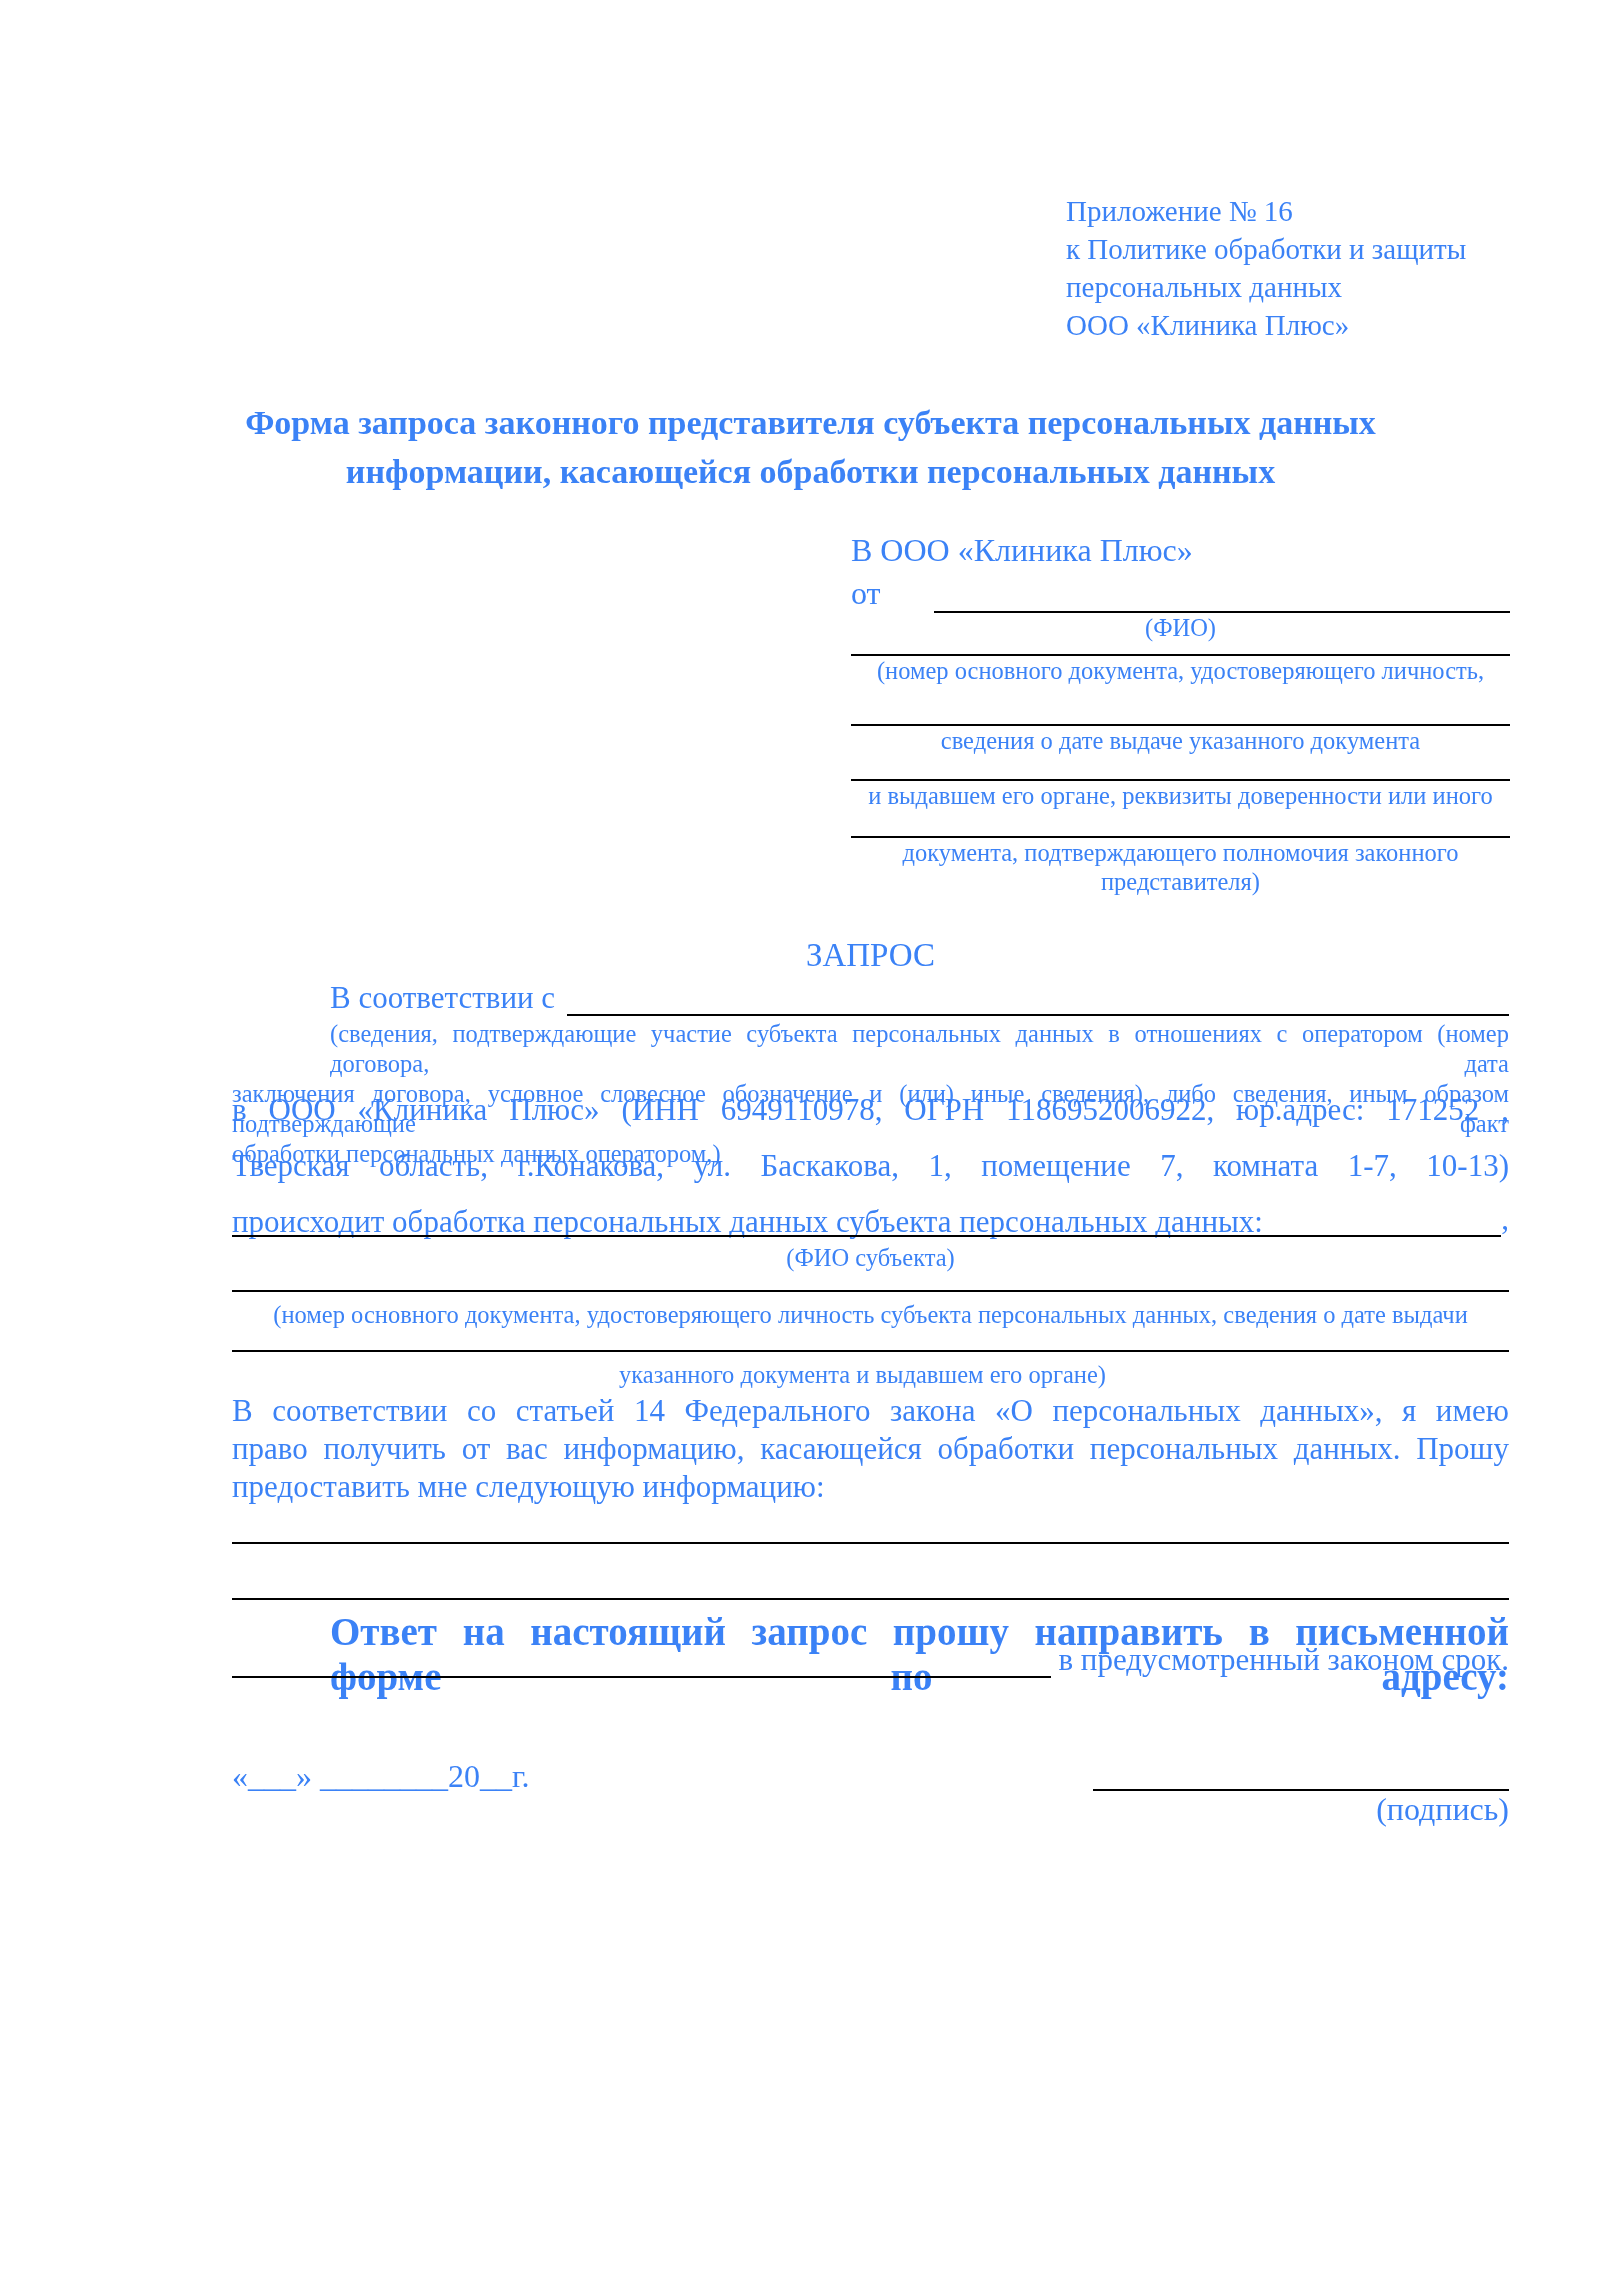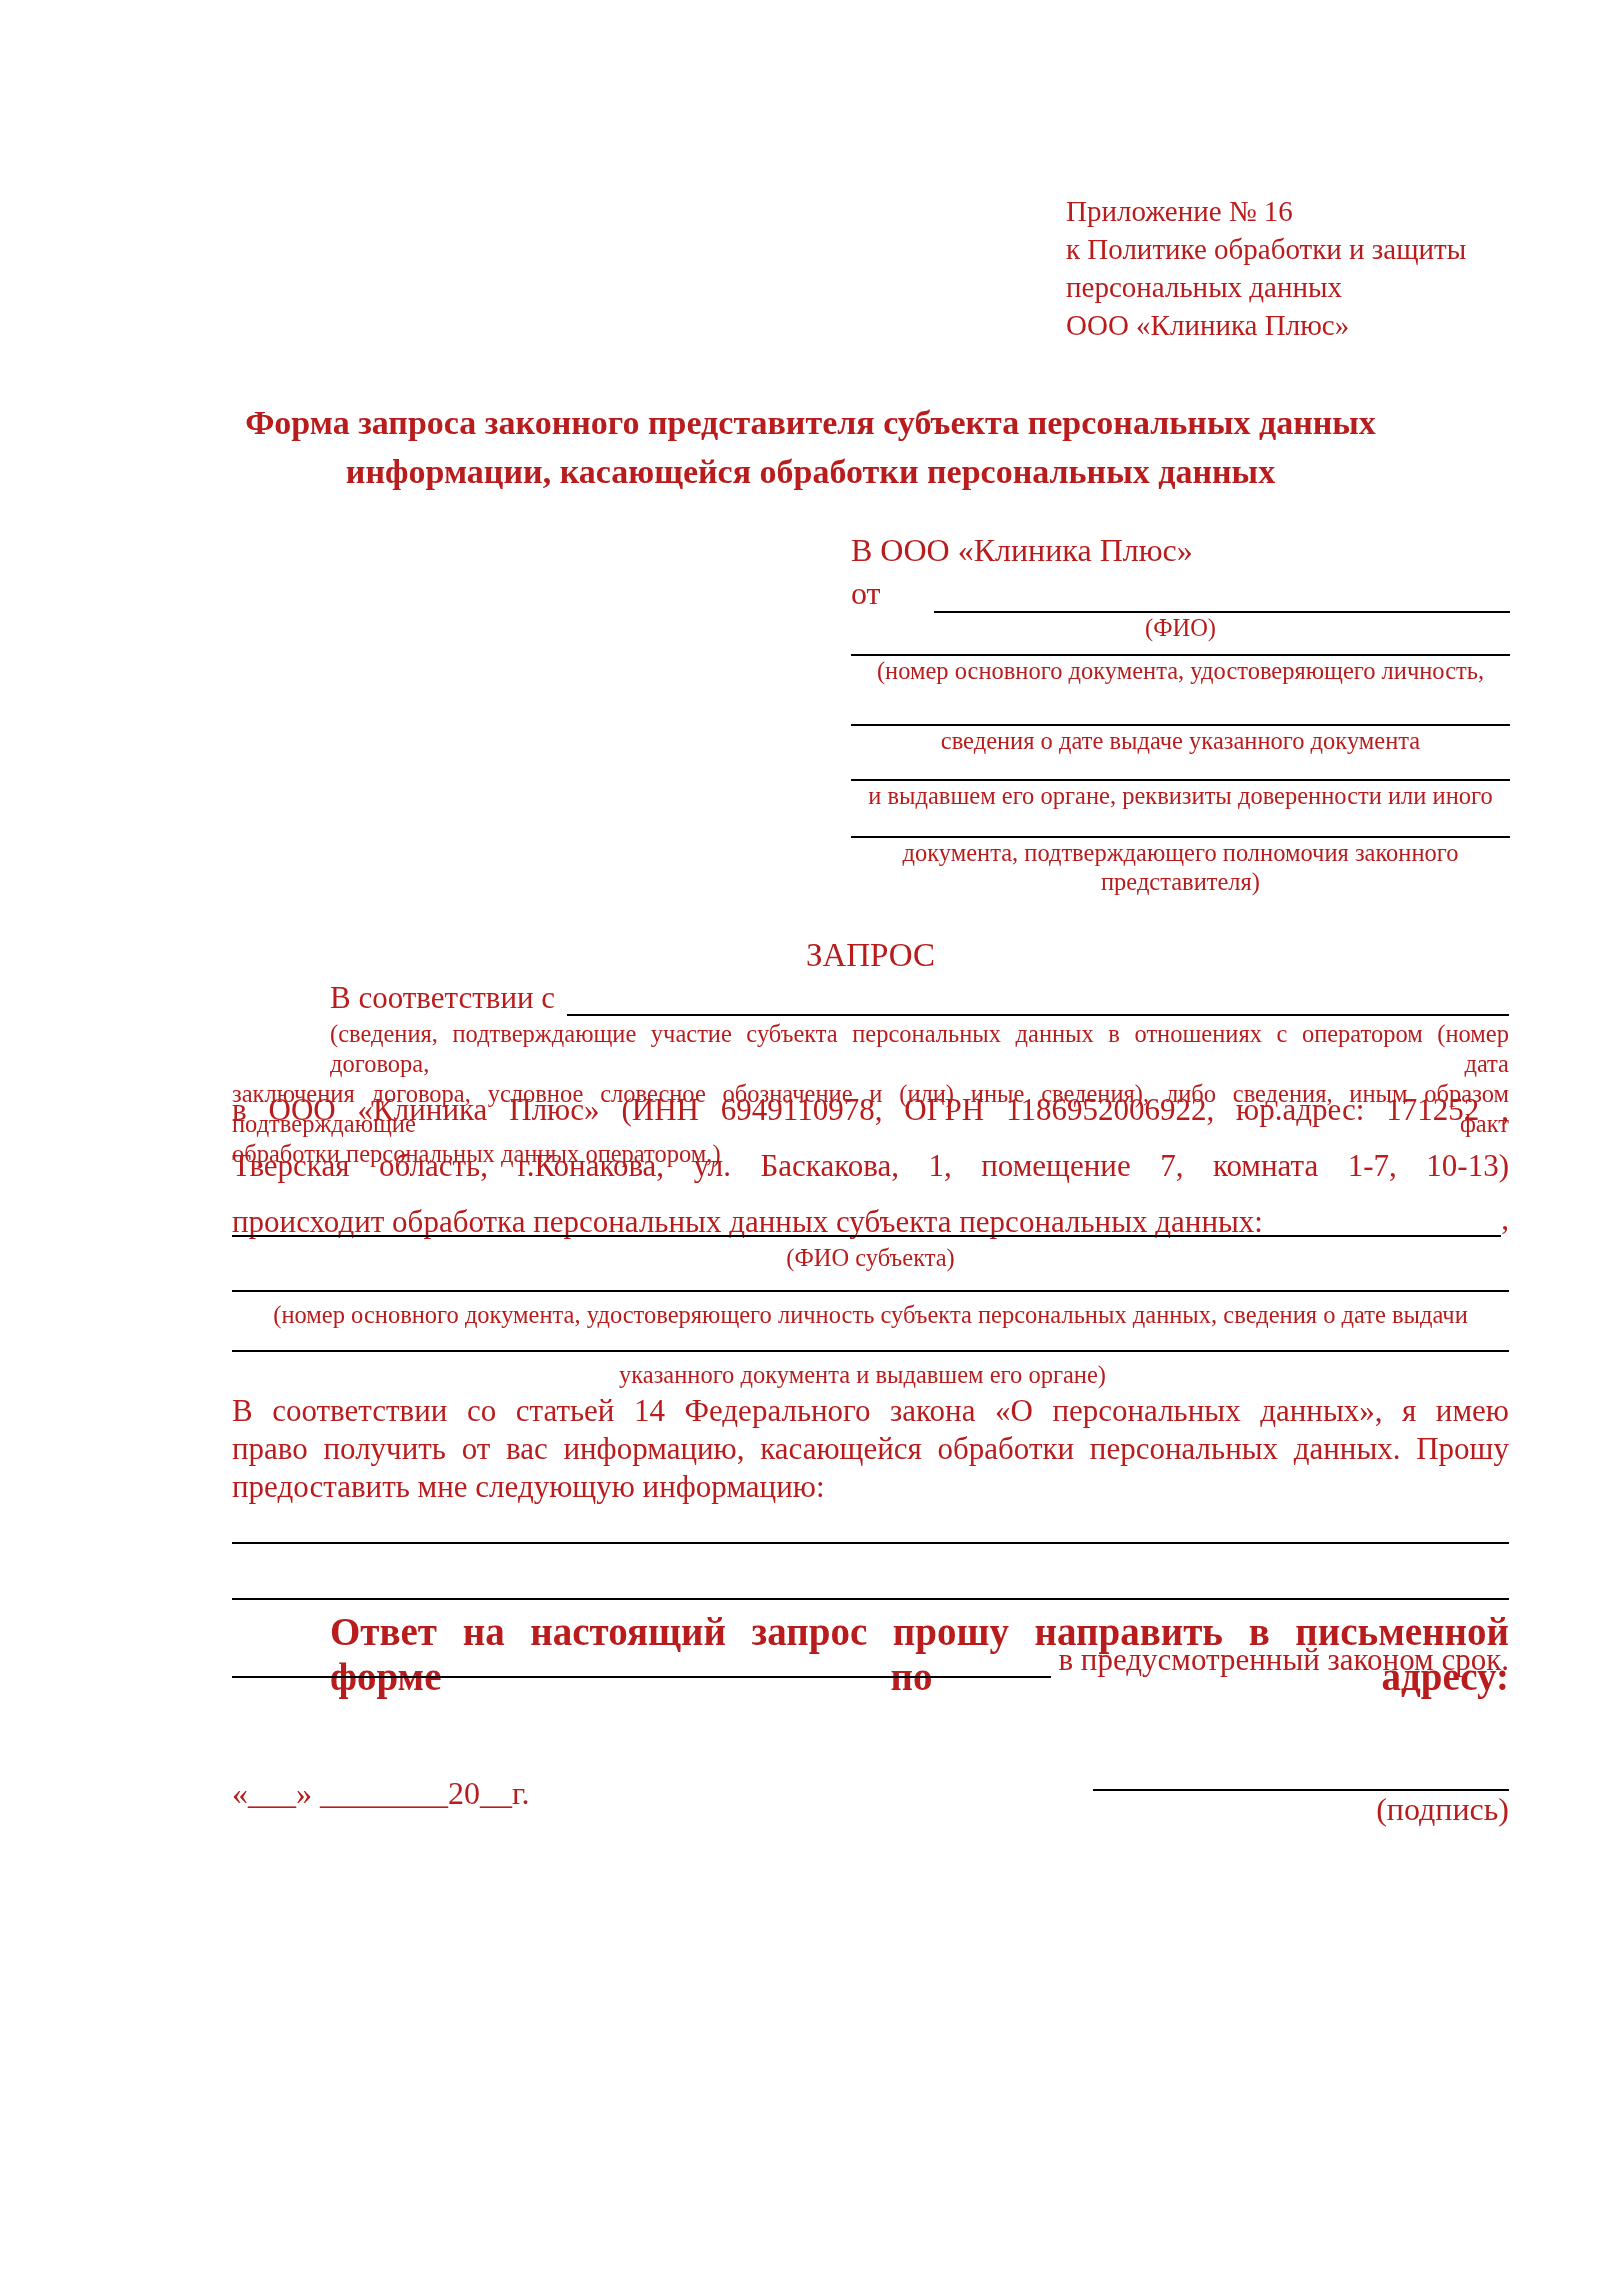--- a/index.html
+++ b/index.html
@@ -1,21 +1,21 @@
 <!DOCTYPE html>
 <html lang="ru"><head>
 <meta charset="utf-8">
 <style>
   * { margin:0; padding:0; box-sizing:border-box; }
   html,body { background:#ffffff; }
   .page {
     position:relative;
     width:1621px; height:2293px;
     background:#ffffff;
-    color:#b91c1c;
+    color:#3b82f6;
     font-family:"Liberation Serif","DejaVu Serif",serif;
     overflow:hidden;
   }
   .abs { position:absolute; }
 
   
   .appendix { left:1066px; top:192px; font-size:29px; line-height:38px; }
 
   
   .doc-title {
@@ -58,21 +58,21 @@
 
   .law-par { left:232px; right:112px; top:1392px; font-size:31px; line-height:38px; }
 
   .blank-a { left:232px; right:112px; top:1500px; height:44px; }
   .blank-b { left:232px; right:112px; top:1556px; height:44px; }
 
   .answer-1 { left:232px; right:112px; top:1609px; font-size:39px;font-weight:bold; }
   .answer-2 { left:232px; right:112px; top:1639px; height:39px; display:flex; align-items:flex-end; font-size:31px; }
   .answer-2 .tail { margin-left:7.8px; white-space:nowrap; }
 
-  .footer { left:232px; right:112px; top:1758px; display:flex; justify-content:space-between; align-items:center; font-size:32px;gap:28px; }
+  .footer { left:232px; right:112px; top:1758px; display:flex; justify-content:space-between; align-items:flex-start; font-size:32px;gap:28px; }
   .sig-group { display:flex; align-items:flex-end;flex-direction:column; }
   .sig-line { width:416px; height:33px; border-bottom:2.9px solid #000; }
   .sig-cap { white-space:nowrap; }
 </style>
 </head>
 <body>
 
 <div class="page">
 
   <div class="abs appendix">

